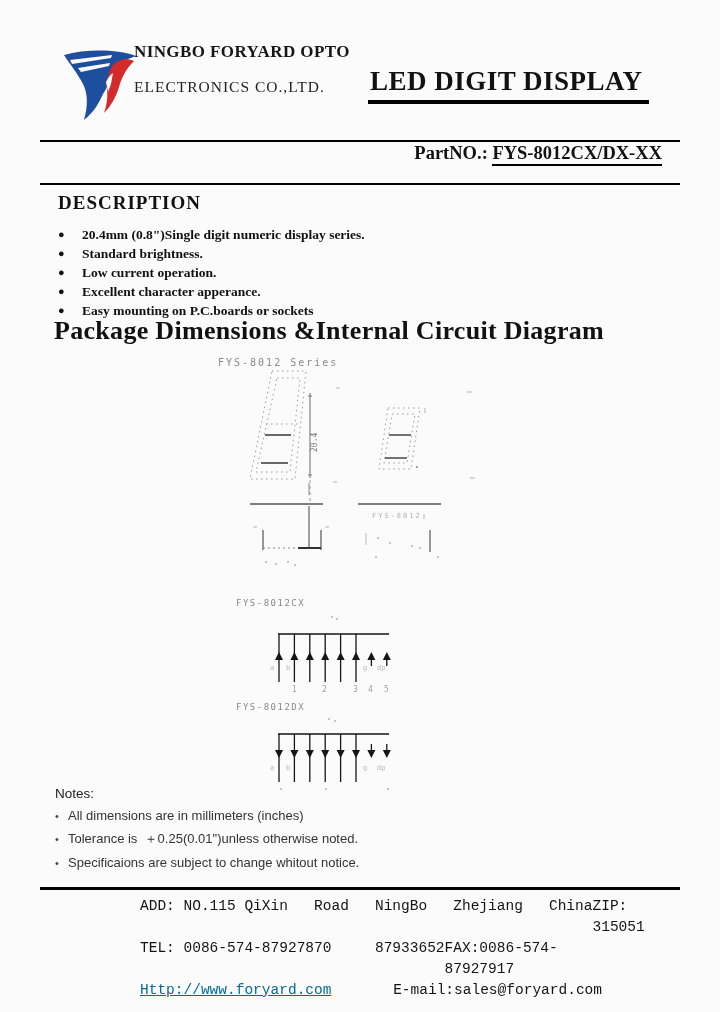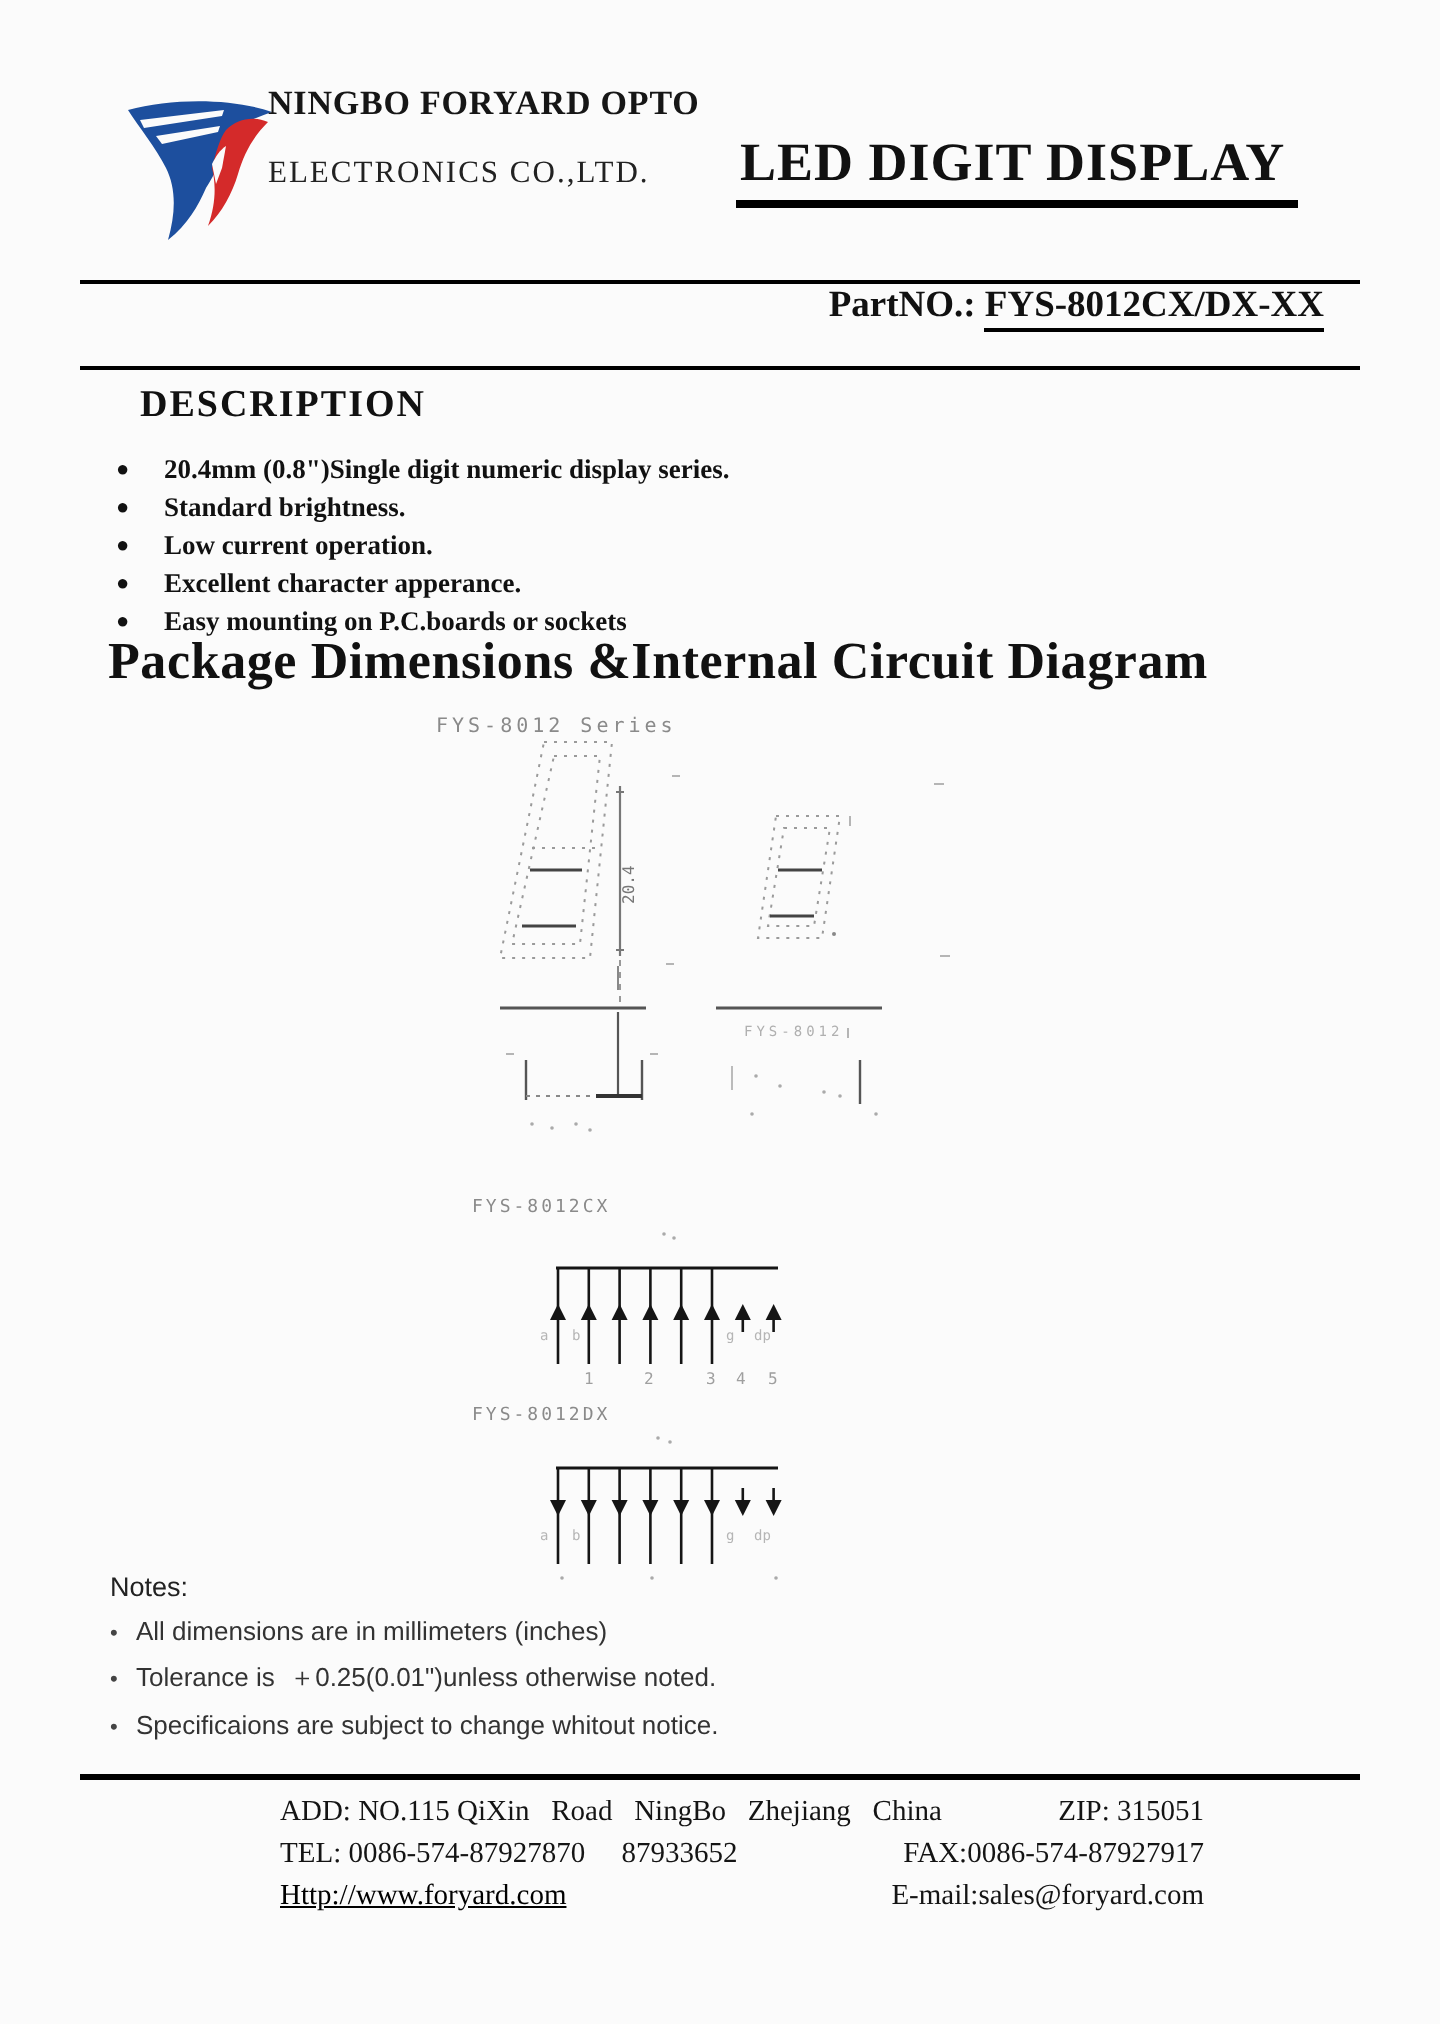--- a/index.html
+++ b/index.html
@@ -20,36 +20,36 @@
     border-bottom:4px solid #000;padding:0 6px 3px 2px;
   }
   .rule{left:40px;width:640px;background:#000;}
   .rule1{top:140px;height:2px;}
   .rule2{top:183px;height:2px;}
   .rule3{top:887px;height:3px;}
   .partno{top:143px;right:58px;font-size:18.5px;font-weight:bold;}
   .partno .num{border-bottom:2px solid #000;padding-bottom:1px;margin-top:20px;}
 
   
-  .desc-heading{left:70px;top:192px;font-size:19px;font-weight:bold;letter-spacing:1px;}
+  .desc-heading{left:58px;top:192px;font-size:19px;font-weight:bold;letter-spacing:1px;}
   .bullets{left:58px;top:225px;}
   .bullet-row{height:19px;line-height:19px;font-size:13.5px;font-weight:bold;}
   .bullet-dot{display:inline-block;width:24px;font-size:11px;vertical-align:1px;}
   .pkg-heading{left:54px;top:316px;font-size:26px;font-weight:bold;letter-spacing:.3px;}
 
   
   .notes{left:55px;top:786px;font-family:"Liberation Sans", sans-serif;}
   .notes-heading{font-size:13.5px;color:#222;}
   .note-row{margin-top:7px;font-size:13px;color:#333;}
   .note-mark{display:inline-block;width:13px;font-size:11px;color:#444;}
 
   
-  .footer-block{left:140px;top:896px;width:462px;font-size:14.5px;color:#141414;}
+  .footer-block{left:140px;top:896px;width:462px;font-size:14.5px;color:#141414;font-family:Liberation Mono, monospace;}
   .f-row{display:flex;justify-content:space-between;line-height:21px;}
-  .weblink{color:#000000;text-decoration:underline;cursor:pointer;}
+  .weblink{color:#0369a1;text-decoration:underline;cursor:pointer;}
 
   svg text{font-family:"DejaVu Sans Mono", monospace;}
 </style>
 </head>
 <body>
 
 <svg class="abs" style="left:56px;top:48px;" width="88" height="76" viewBox="0 0 88 76">
   <path d="M8,7 C30,1 60,1 80,8 C67,13 60,14 57,23 C54,33 52,38 47,46 C43,55 38,64 28,72 C32,58 32,46 27,36 C22,26 13,15 8,7 Z" fill="#1d4f9e"></path>
   <path d="M14,12 L56,7 L55,10 L16,16 Z" fill="#fbfbfb"></path>
   <path d="M22,20 L54,15 L53,18 L25,24 Z" fill="#fbfbfb"></path>

